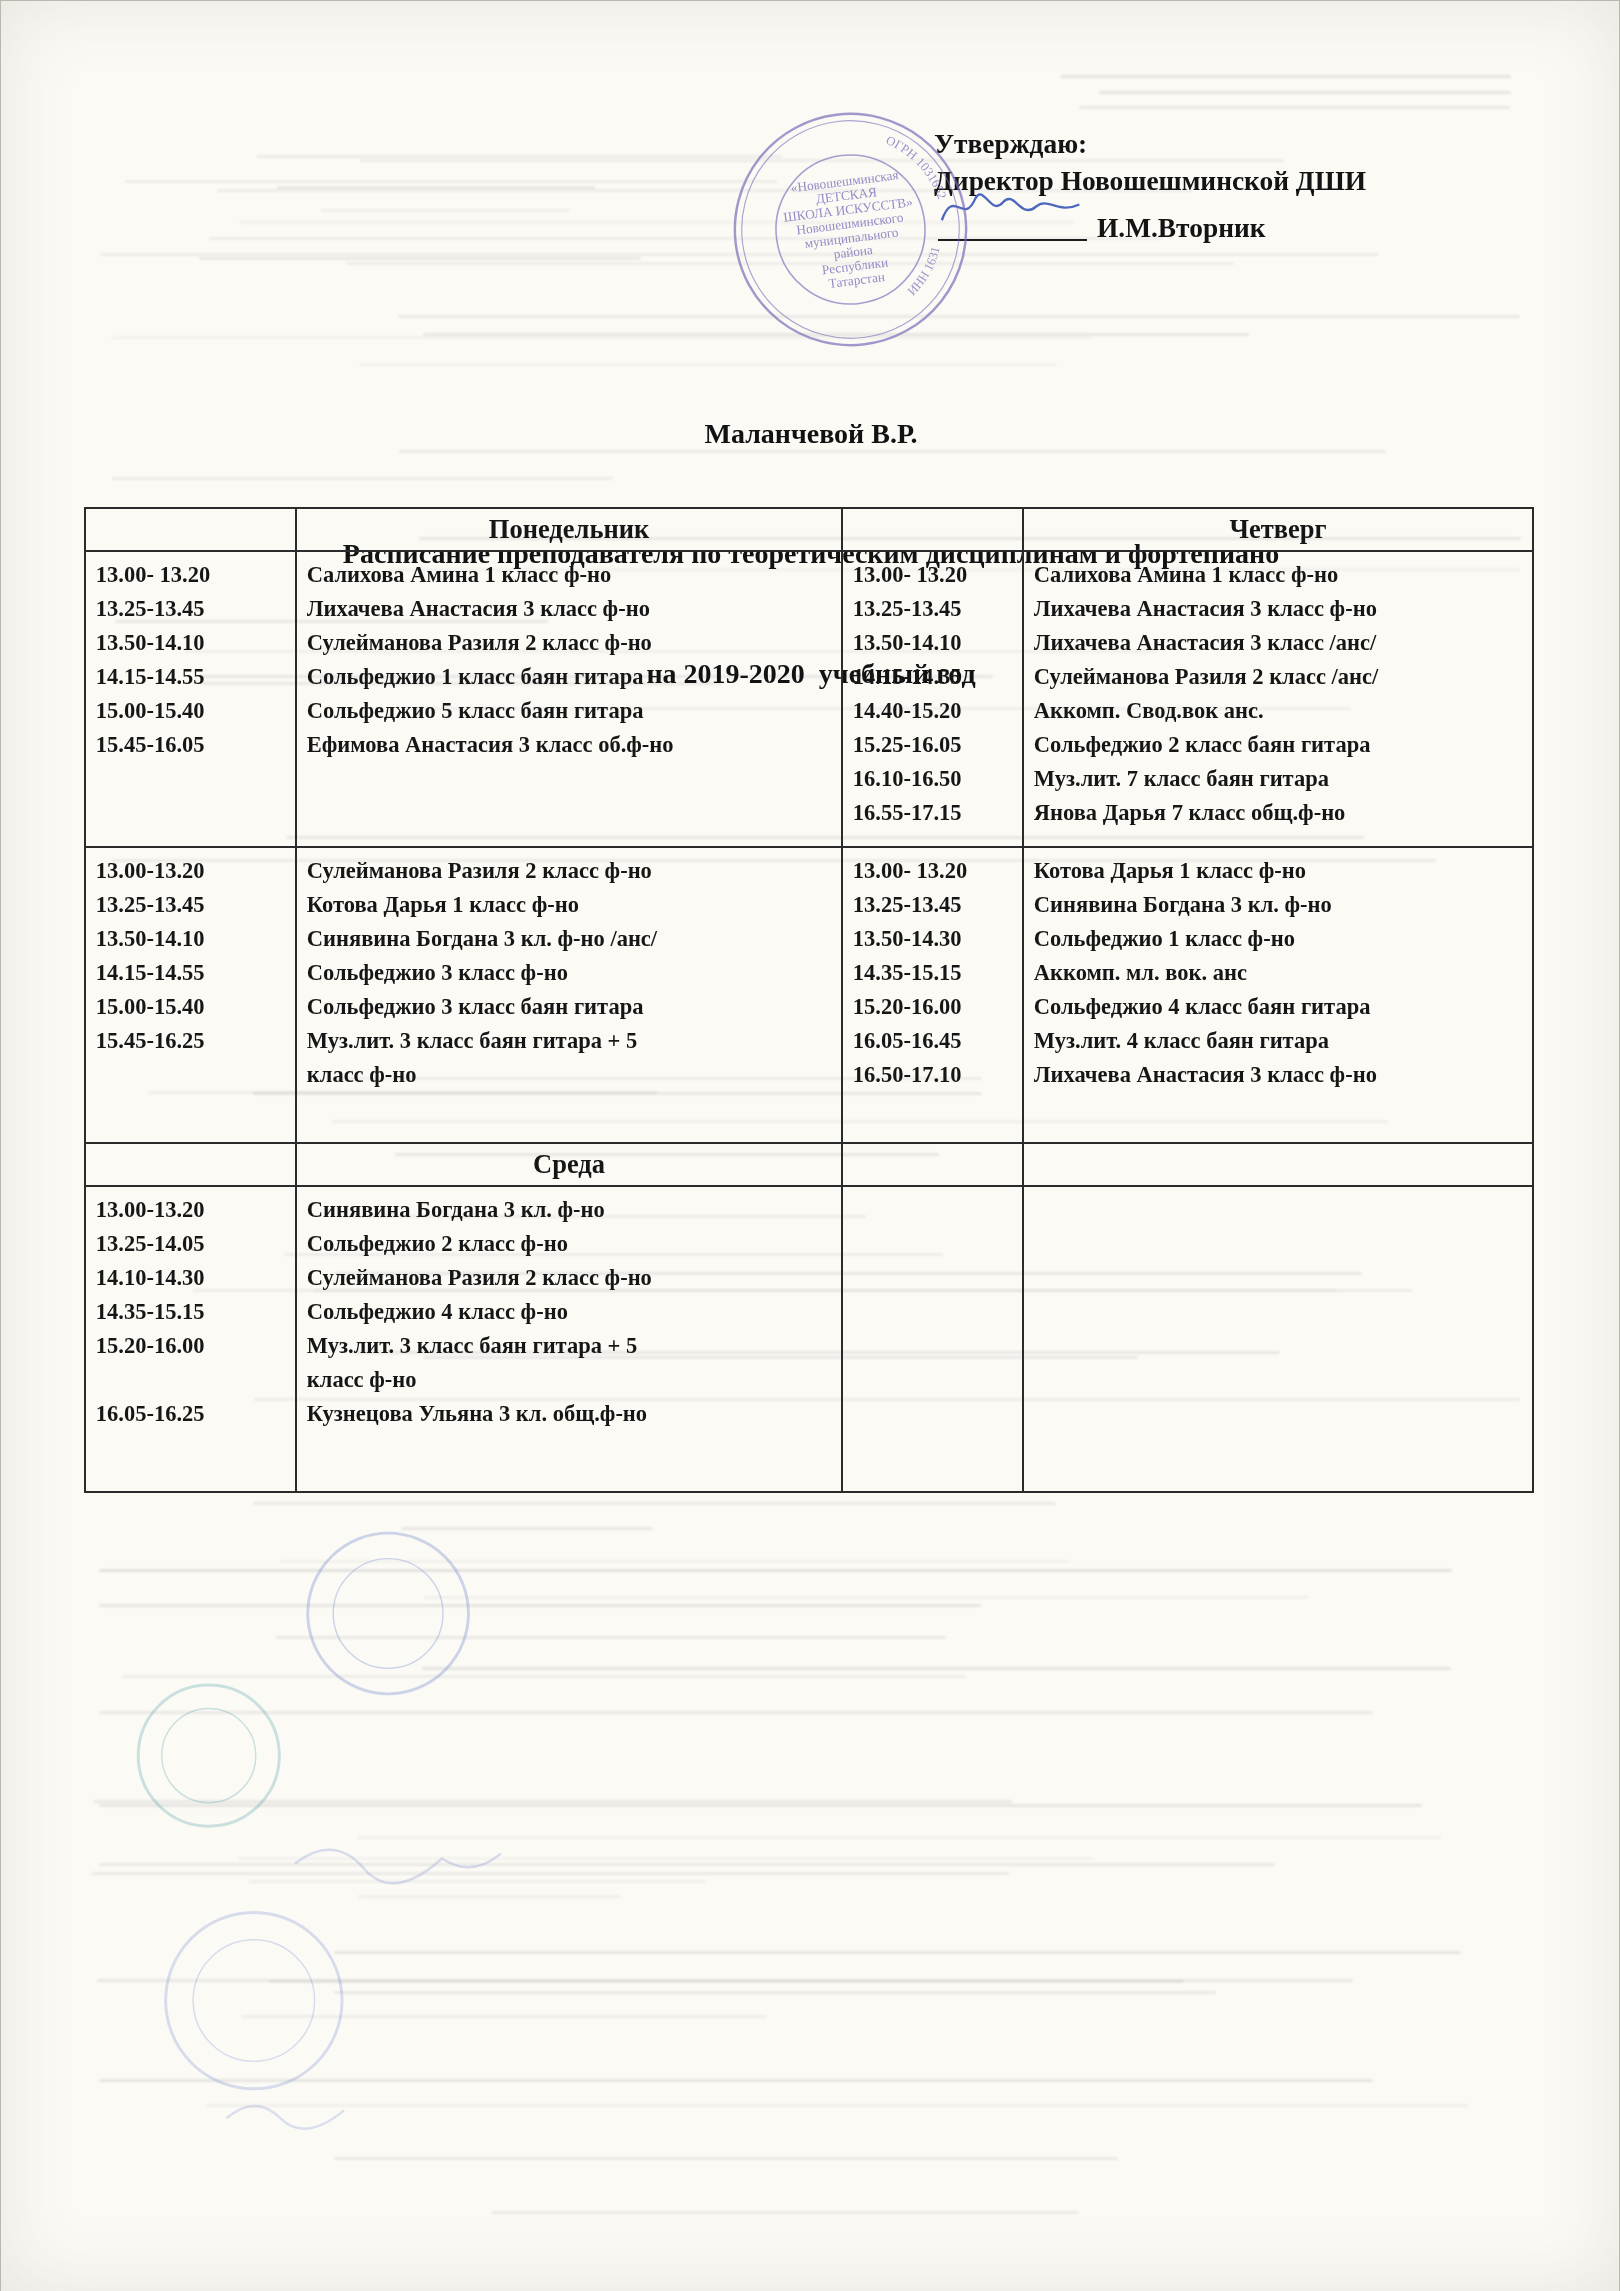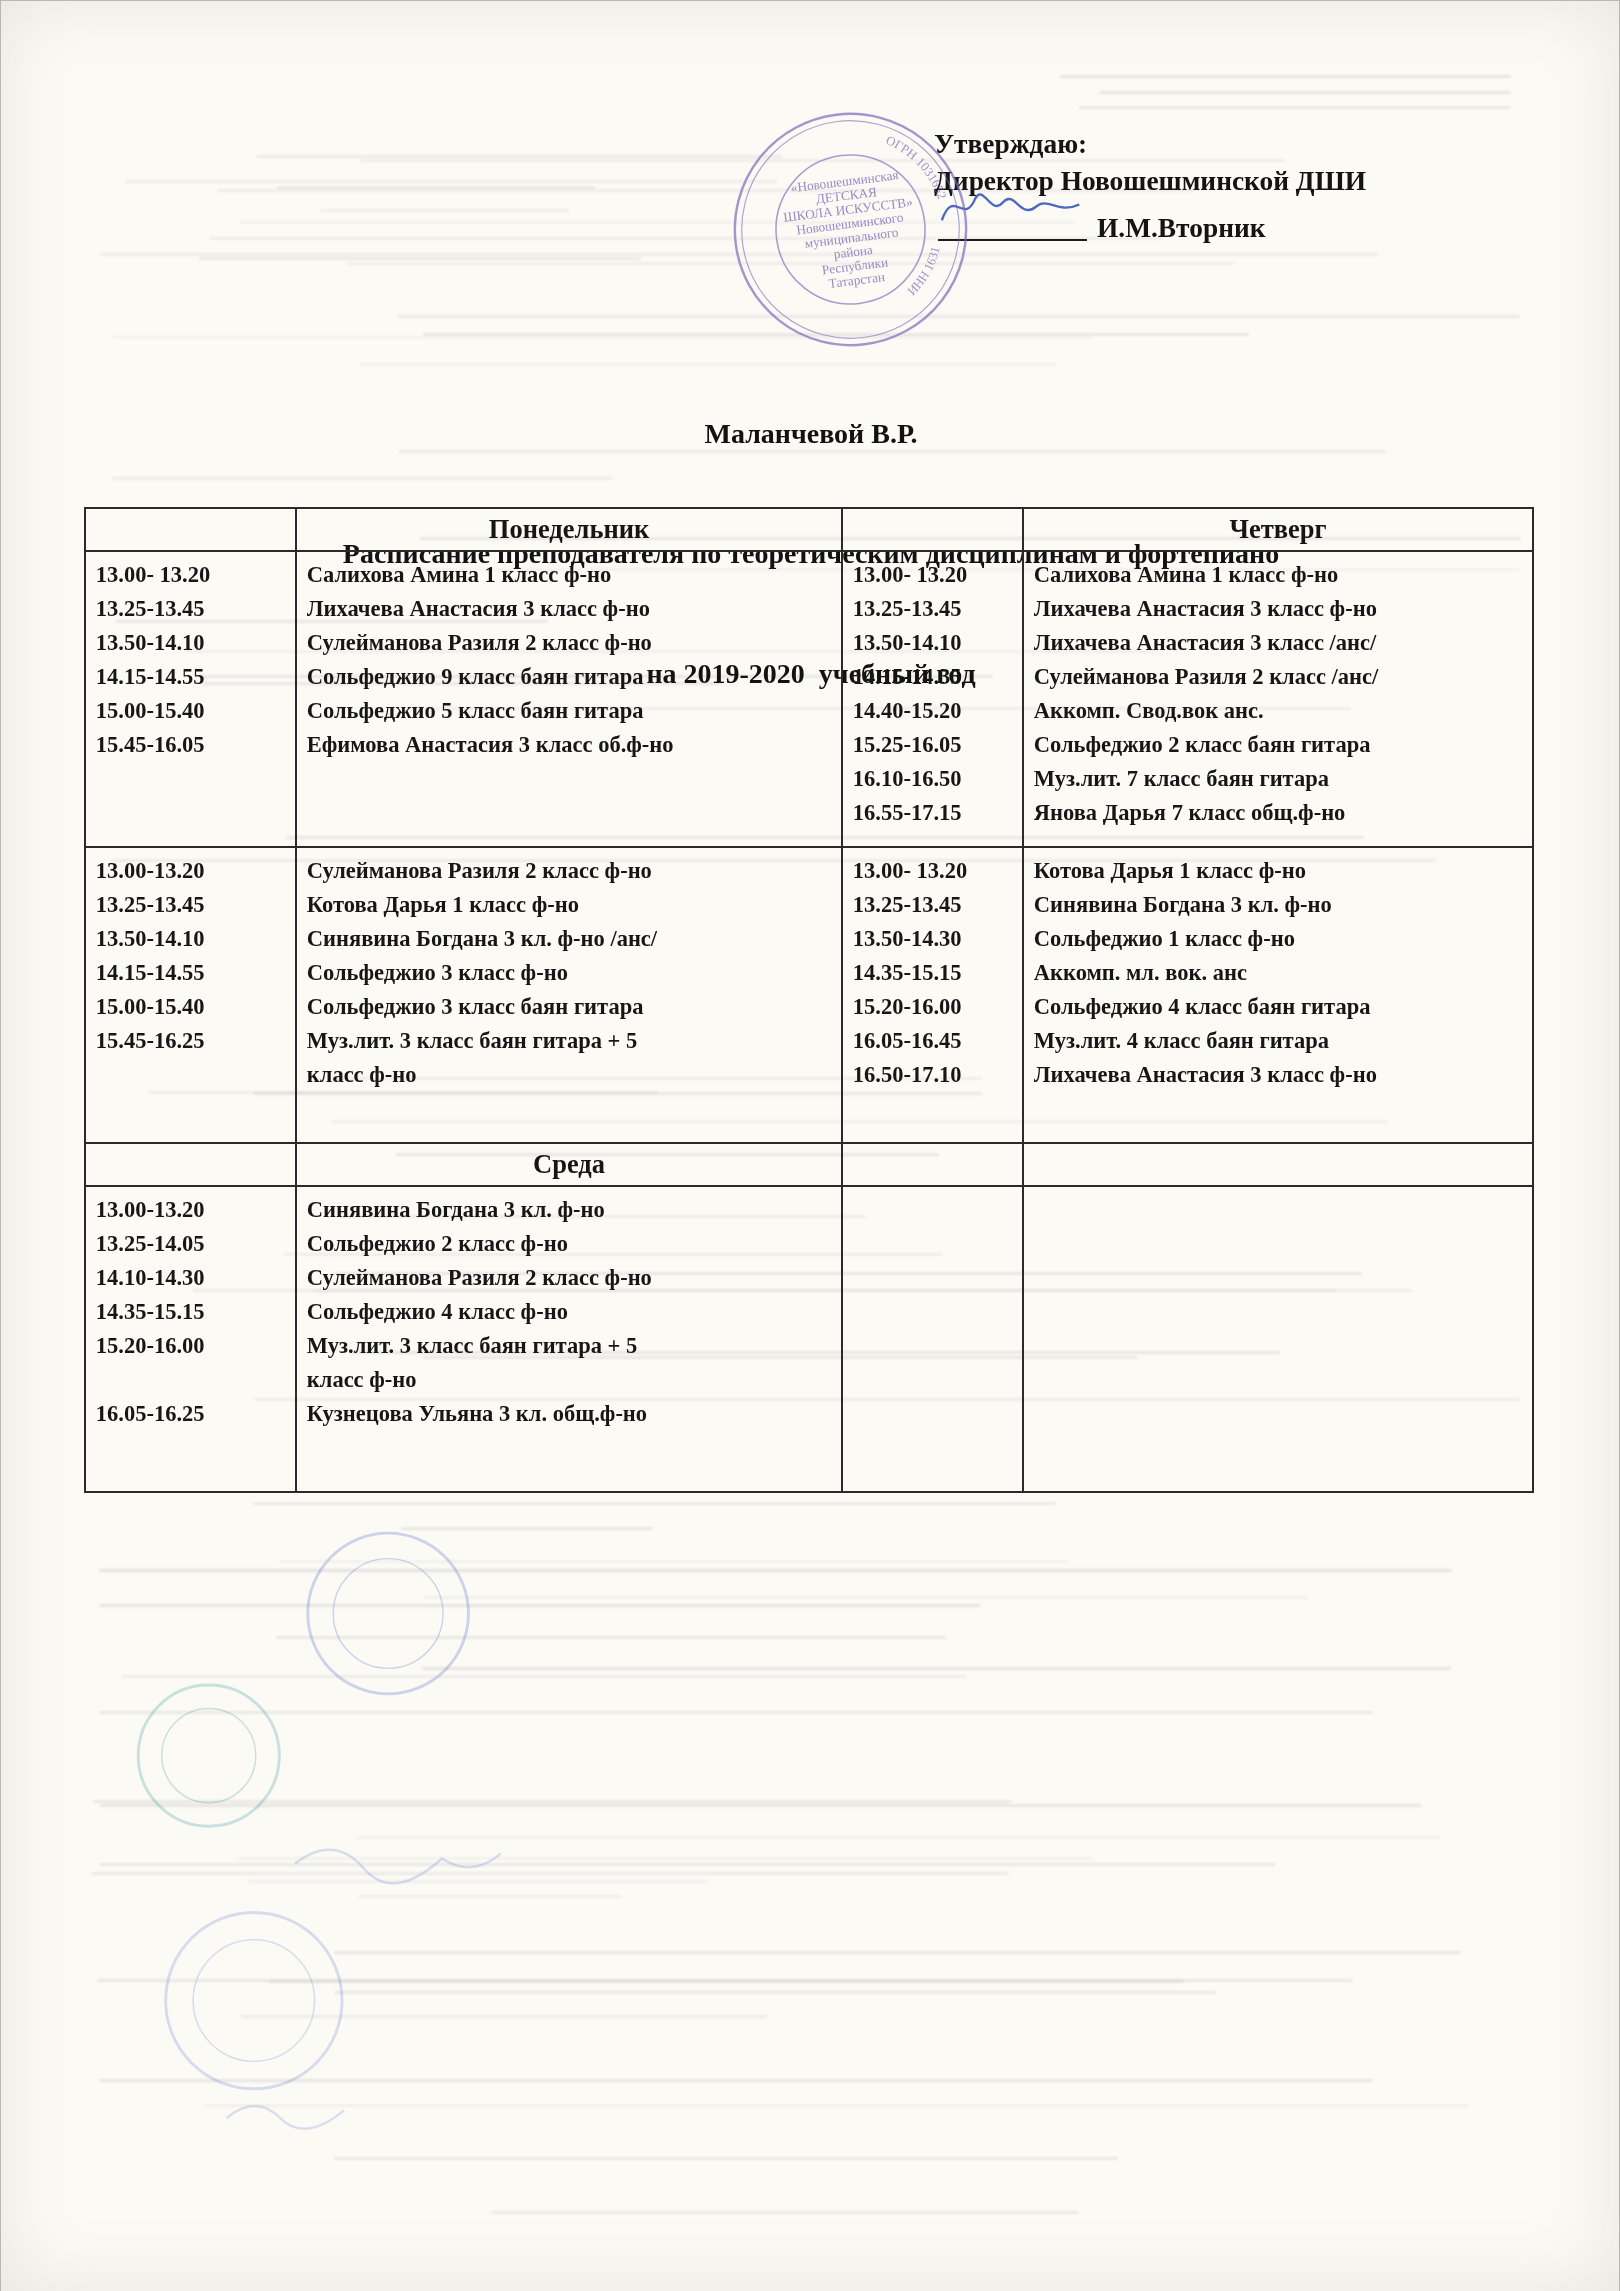--- a/index.html
+++ b/index.html
@@ -191,21 +191,21 @@
               <div class="ln">13.25-13.45</div>
               <div class="ln">13.50-14.10</div>
               <div class="ln">14.15-14.55</div>
               <div class="ln">15.00-15.40</div>
               <div class="ln">15.45-16.05</div>
             </td>
           <td>
               <div class="ln">Салихова Амина 1 класс ф-но</div>
               <div class="ln">Лихачева Анастасия 3 класс ф-но</div>
               <div class="ln">Сулейманова Разиля 2 класс ф-но</div>
-              <div class="ln">Сольфеджио 9 класс баян гитара</div>
+              <div class="ln">Сольфеджио 1 класс баян гитара</div>
               <div class="ln">Сольфеджио 5 класс баян гитара</div>
               <div class="ln">Ефимова Анастасия 3 класс об.ф-но</div>
             </td>
           <td>
               <div class="ln">13.00- 13.20</div>
               <div class="ln">13.25-13.45</div>
               <div class="ln">13.50-14.10</div>
               <div class="ln">14.15-14.35</div>
               <div class="ln">14.40-15.20</div>
               <div class="ln">15.25-16.05</div>

